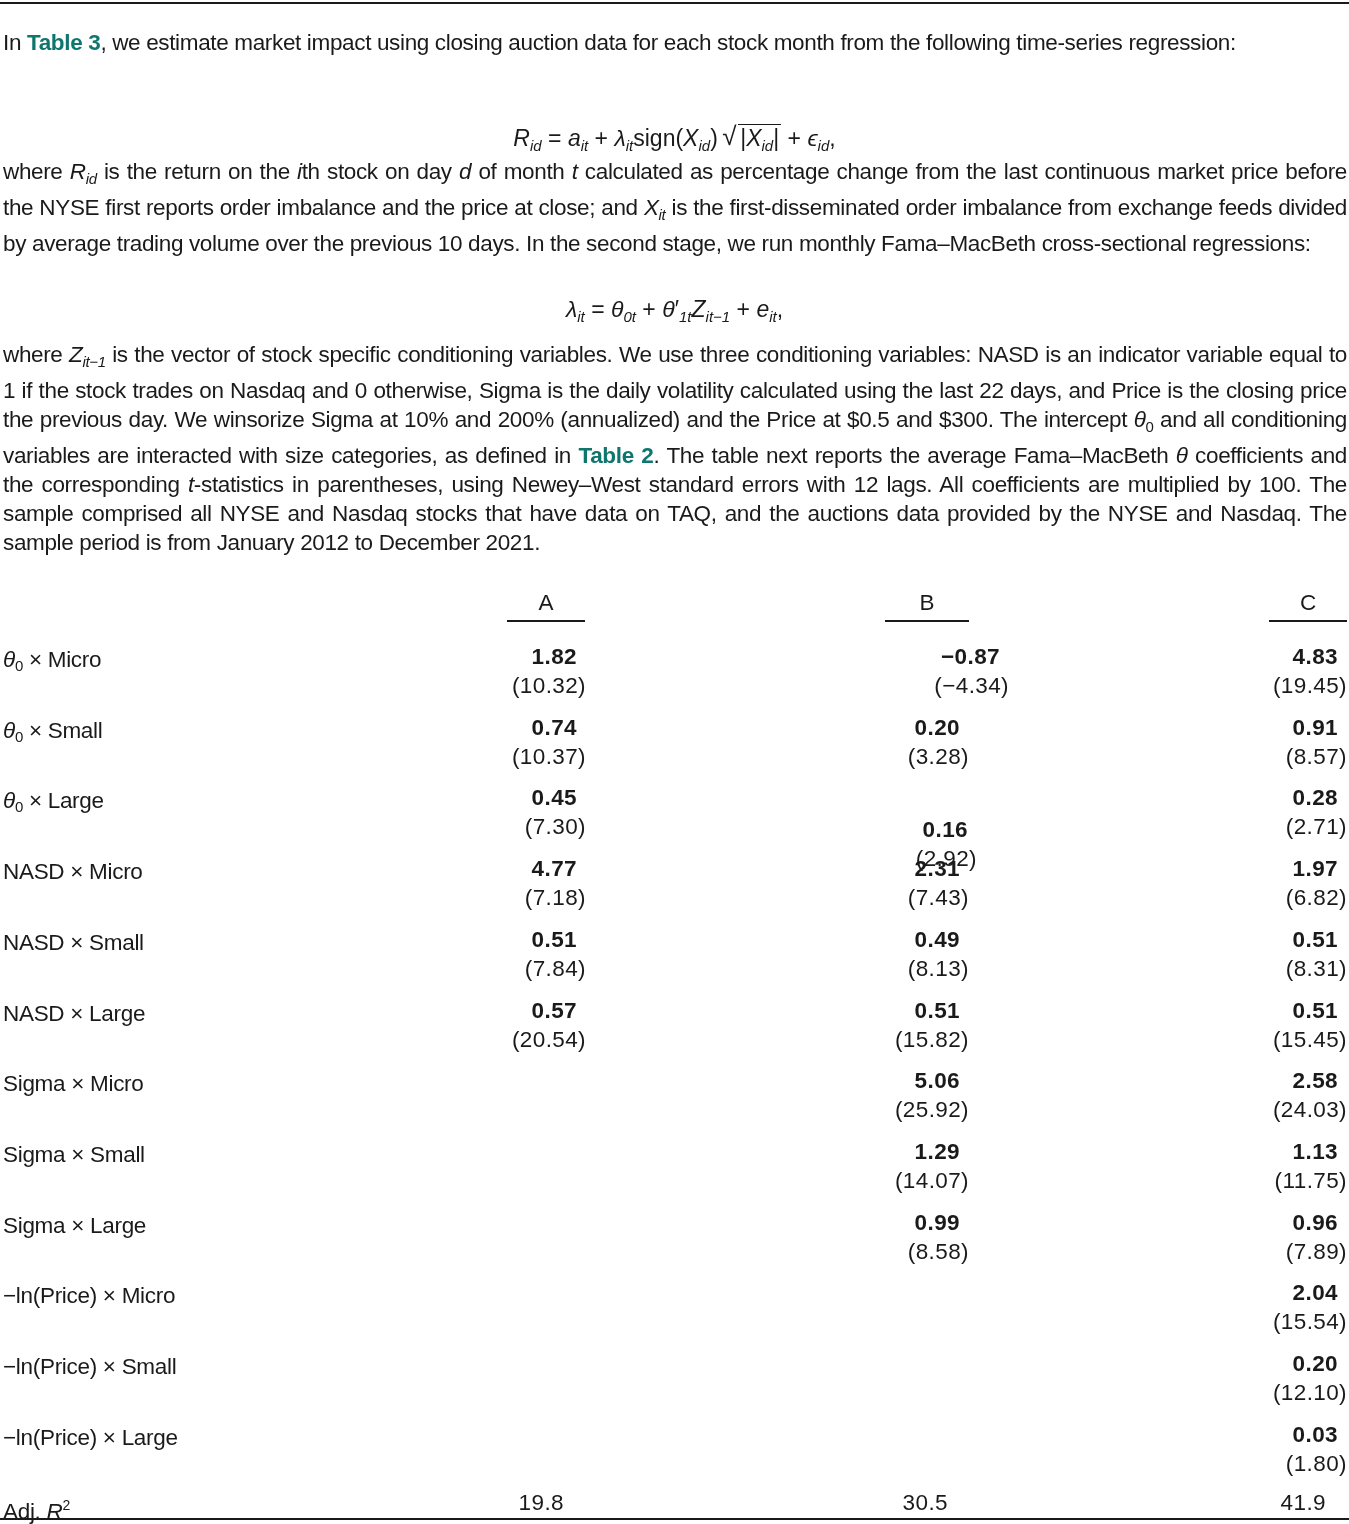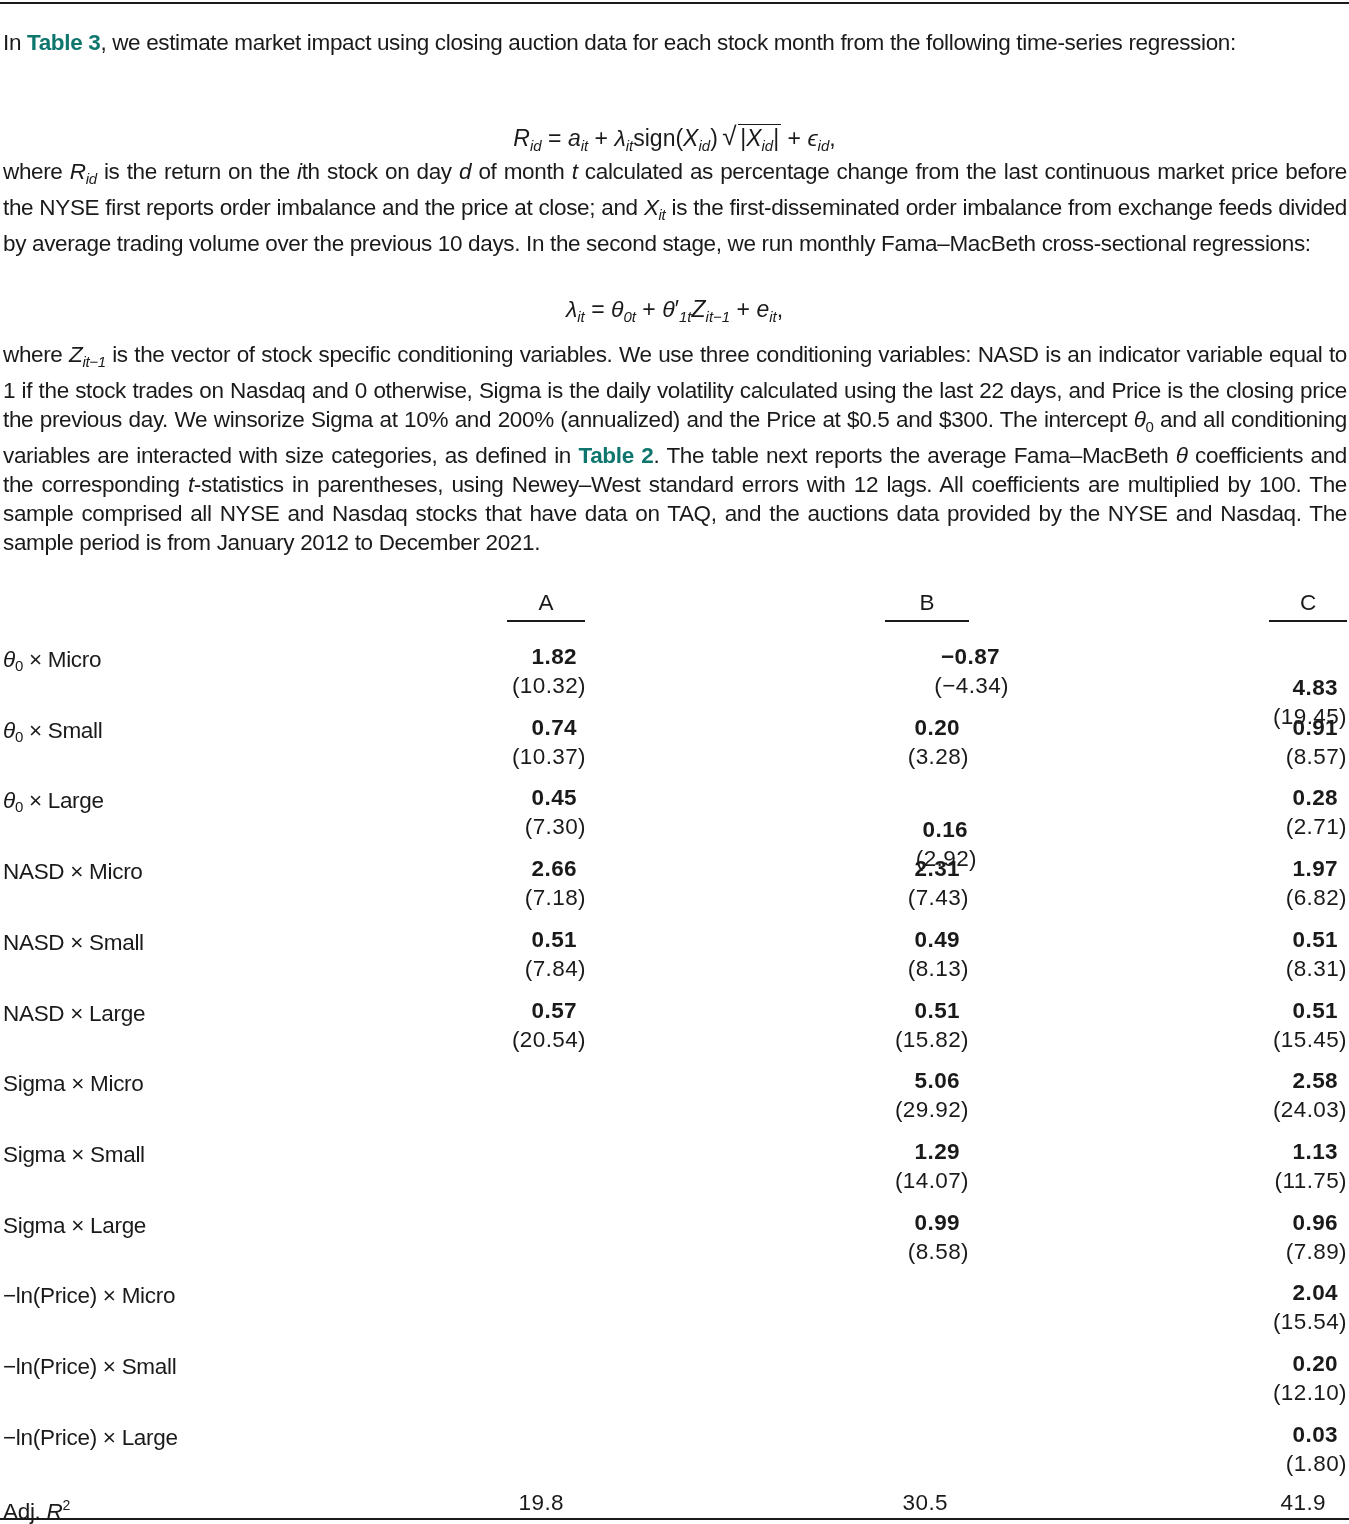--- a/index.html
+++ b/index.html
@@ -74,21 +74,21 @@
   <div id="rows">
       <div class="row-label" style="top: 642px;"><i>θ</i><sub>0</sub> × Micro</div>
       <div class="cell" style="top: 642px; left: 480px; width: 106px;">
         <span class="coef">1.82</span>
         <span class="tstat">(10.32)</span>
       </div>
       <div class="cell" style="top: 642px; left: 900px; width: 109px;">
         <span class="coef">−0.87</span>
         <span class="tstat">(−4.34)</span>
       </div>
-      <div class="cell" style="top: 642px; left: 1240px; width: 107px; margin-top: 31px;">
+      <div class="cell" style="top: 642px; left: 1240px; width: 107px;">
         <span class="coef">4.83</span>
         <span class="tstat">(19.45)</span>
       </div>
       <div class="row-label" style="top: 712.7px;"><i>θ</i><sub>0</sub> × Small</div>
       <div class="cell" style="top: 712.7px; left: 480px; width: 106px;">
         <span class="coef">0.74</span>
         <span class="tstat">(10.37)</span>
       </div>
       <div class="cell" style="top: 712.7px; left: 860px; width: 109px;">
         <span class="coef">0.20</span>
@@ -106,21 +106,21 @@
       <div class="cell" style="top: 783.4px; left: 868px; width: 109px; margin-top: 32px;">
         <span class="coef">0.16</span>
         <span class="tstat">(2.92)</span>
       </div>
       <div class="cell" style="top: 783.4px; left: 1240px; width: 107px;">
         <span class="coef">0.28</span>
         <span class="tstat">(2.71)</span>
       </div>
       <div class="row-label" style="top: 854.1px;">NASD × Micro</div>
       <div class="cell" style="top: 854.1px; left: 480px; width: 106px;">
-        <span class="coef">2.66</span>
+        <span class="coef">4.77</span>
         <span class="tstat">(7.18)</span>
       </div>
       <div class="cell" style="top: 854.1px; left: 860px; width: 109px;">
         <span class="coef">2.31</span>
         <span class="tstat">(7.43)</span>
       </div>
       <div class="cell" style="top: 854.1px; left: 1240px; width: 107px;">
         <span class="coef">1.97</span>
         <span class="tstat">(6.82)</span>
       </div>
@@ -150,21 +150,21 @@
         <span class="coef">0.51</span>
         <span class="tstat">(15.45)</span>
       </div>
       <div class="row-label" style="top: 1066.2px;">Sigma × Micro</div>
       <div class="cell" style="top: 1066.2px; left: 480px; width: 106px;">
         <span class="coef"></span>
         <span class="tstat"></span>
       </div>
       <div class="cell" style="top: 1066.2px; left: 860px; width: 109px;">
         <span class="coef">5.06</span>
-        <span class="tstat">(29.92)</span>
+        <span class="tstat">(25.92)</span>
       </div>
       <div class="cell" style="top: 1066.2px; left: 1240px; width: 107px;">
         <span class="coef">2.58</span>
         <span class="tstat">(24.03)</span>
       </div>
       <div class="row-label" style="top: 1136.9px;">Sigma × Small</div>
       <div class="cell" style="top: 1136.9px; left: 480px; width: 106px;">
         <span class="coef"></span>
         <span class="tstat"></span>
       </div>

